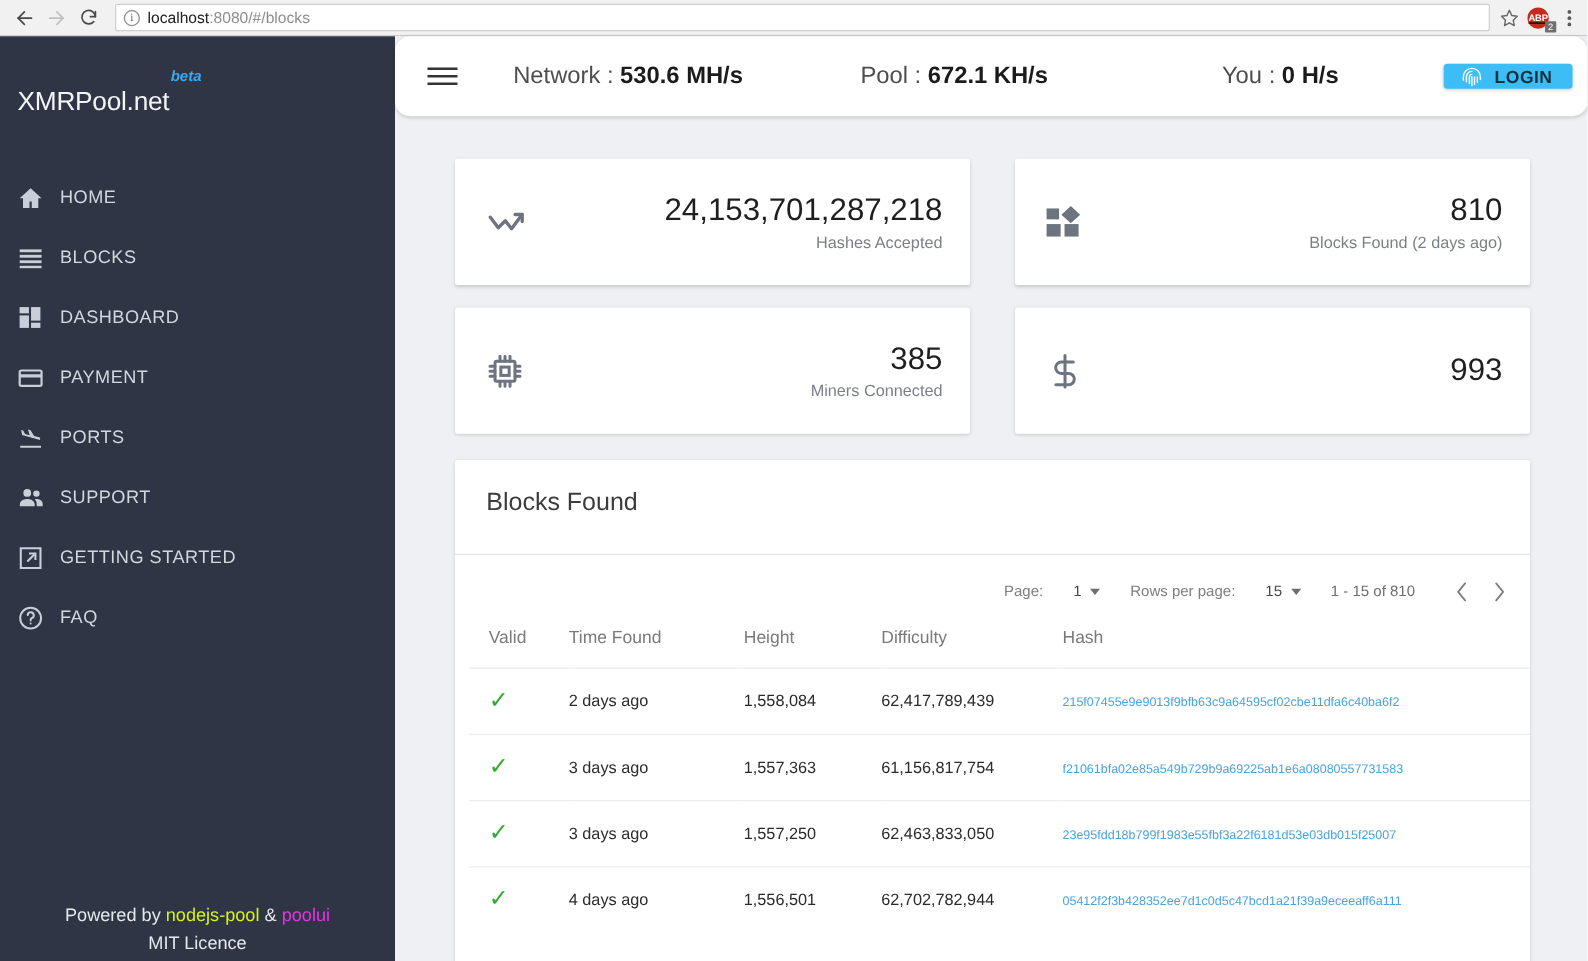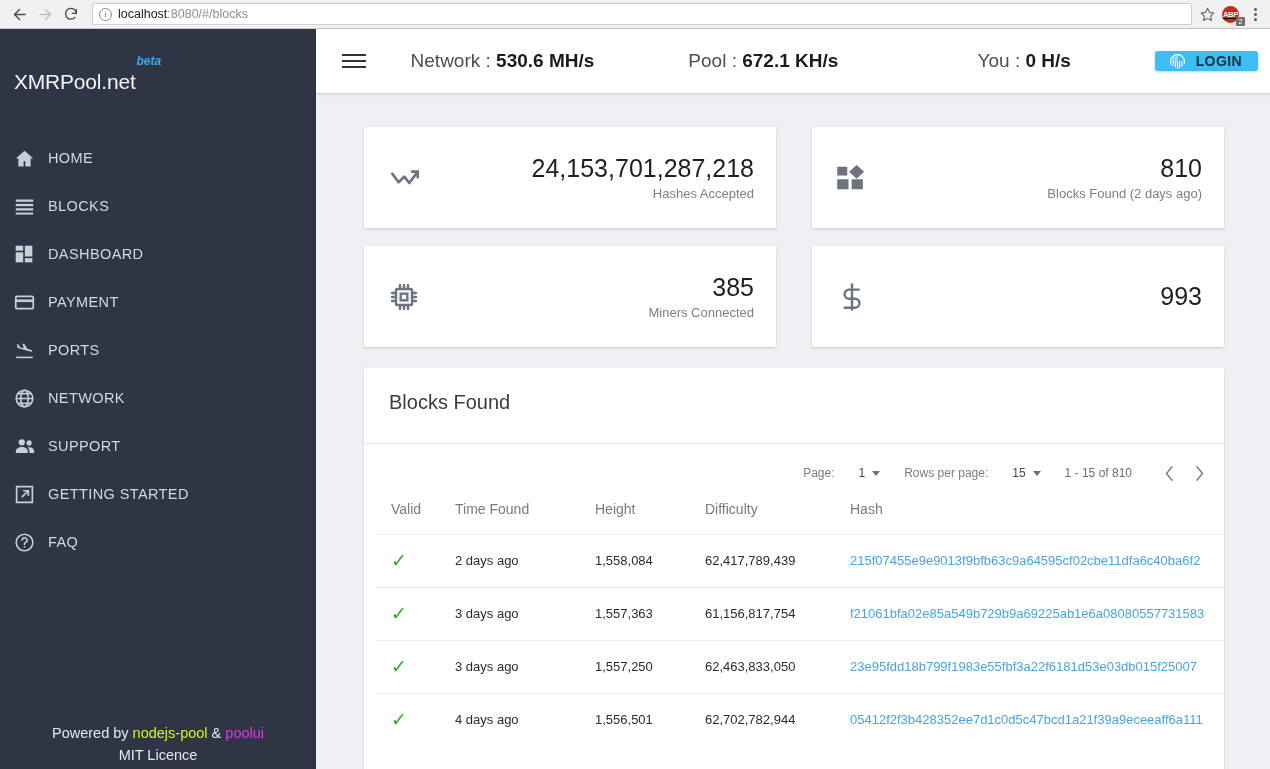--- a/index.html
+++ b/index.html
@@ -83,21 +83,21 @@
   .footer-l1 a { text-decoration: none; }
   .a-nodejs { color: #d5f31b; }
   .a-poolui { color: #e832e8; }
   .footer-l2 { font-size: 14.5px; color: #e6e8ec; }
 
   
   .main { flex: 1 1 auto; display: flex; flex-direction: column; background: #eff0f4; min-width: 0; }
   .topbar {
     height: 64px; background: #fff; display: flex; align-items: center;
     box-shadow: 0 1px 3px rgba(0,0,0,0.16); position: relative; z-index: 3;
-    padding: 0 12px 0 26px; flex: 0 0 64px;
+    padding: 0 12px 0 26px; flex: 0 0 64px; border-radius: 12px;
   }
   .hamburger { width: 30px; height:30px; display:flex; flex-direction:column; justify-content:center; gap:4px; cursor:pointer; }
   .hamburger i { display:block; height:2px; background:#333; width:24px; }
   .stat-head { flex: 1 1 0; text-align: center; font-size: 19px; color: #4e4e4e; font-weight: 400; }
   .stat-head b { color: #1b1b1b; font-weight: bold; }
   .login-btn {
     background: #3dbdf5; color: #14303e; border: none; border-radius: 3px;
     height: 20px; padding: 0 16px 0 12px; display: flex; align-items: center; gap: 8px;
     font-size: 14px; font-weight: bold; letter-spacing: 0.4px; cursor: pointer;
     box-shadow: 0 1px 3px rgba(0,0,0,0.2);
@@ -145,21 +145,21 @@
   tbody td {
     font-size: 13px; color: #2b2b2b; padding: 0; height: 53px;
     border-top: 1px solid #ececec; vertical-align: middle; white-space: nowrap; overflow: hidden;
   }
   .col-valid  { width: 80px; padding-left: 16px; }
   .col-time   { width: 140px; }
   .col-height { width: 110px; }
   .col-diff   { width: 145px; }
   .col-hash   { width: auto; }
   .tick { color: #2eaa2e; font-size: 19px; line-height: 1; }
-  .hash-link { color: #4aa3df; text-decoration: none; font-size: 13px; }
+  .hash-link { color: #4aa3df; text-decoration: none; font-size: 10px; }
   .tbl-wrap { padding: 0 0 0 11px; }
 </style>
 </head>
 <body>
 
 <div class="browser-bar">
   <div class="nav-btn">
     <svg width="17" height="17" viewBox="0 0 24 24" fill="none" stroke="currentColor" stroke-width="2" stroke-linecap="round" stroke-linejoin="round">
       <line x1="20" y1="12" x2="5" y2="12"></line>
         <polyline points="12 19 5 12 12 5"></polyline>
@@ -246,32 +246,20 @@
         <span>PAYMENT</span>
       </div>
       <div class="nav-item">
         <span class="nav-ico">
           <svg width="21" height="21" viewBox="0 0 24 24" fill="currentColor">
               <path d="M2.5 19h19v1.8h-19z"></path>
               <path d="M20.5 13.6 4.2 9.2l-.9-4.6 1.9.5 1.7 3.2 4.2 1.1L9.6 4.1l2.3.6 3.3 5.4 4.6 1.2c.7.2 1.1.8.9 1.4-.1.6-.7 1-1.4.9z"></path>
             </svg>
         </span>
         <span>PORTS</span>
-      </div>
-      <div class="nav-item">
-        <span class="nav-ico">
-          <svg width="21" height="21" viewBox="0 0 24 24" fill="none" stroke="currentColor" stroke-width="1.8">
-              <circle cx="12" cy="12" r="9.5"></circle>
-              <ellipse cx="12" cy="12" rx="4.2" ry="9.5"></ellipse>
-              <line x1="2.5" y1="12" x2="21.5" y2="12"></line>
-              <line x1="4" y1="6.5" x2="20" y2="6.5"></line>
-              <line x1="4" y1="17.5" x2="20" y2="17.5"></line>
-            </svg>
-        </span>
-        <span>NETWORK</span>
       </div>
       <div class="nav-item">
         <span class="nav-ico">
           <svg width="22" height="22" viewBox="0 0 24 24" fill="currentColor">
               <circle cx="8.5" cy="8" r="3.4"></circle>
               <circle cx="16.5" cy="8.6" r="2.8"></circle>
               <path d="M2 18c0-3 3-4.8 6.5-4.8S15 15 15 18v1.6H2z"></path>
               <path d="M16.3 13.4c3.1 0 5.7 1.6 5.7 4.2v2h-5.2v-2.1c0-1.6-.7-3-1.9-4z"></path>
             </svg>
         </span>

